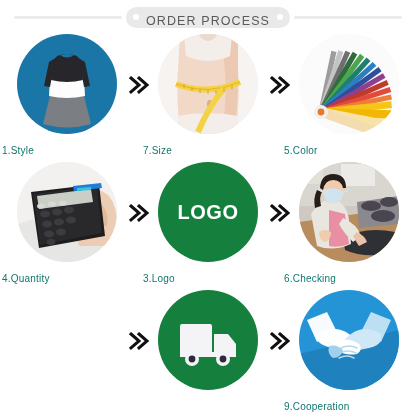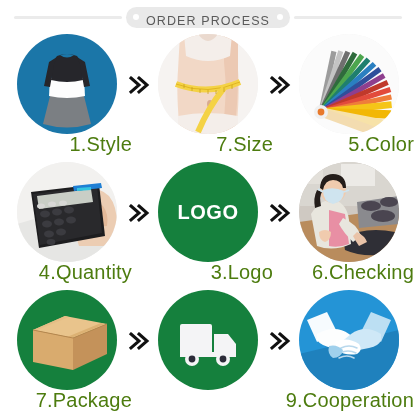--- a/index.html
+++ b/index.html
@@ -90,23 +90,23 @@
     height: 100px;
     border-radius: 50%;
     overflow: hidden;
     background: #ffffff;
   }
   .label {
     position: absolute;
     bottom: 4px;
     left: 0;
     width: 100%;
-    text-align: right;
-    font-size: 20px;
-    color: #4d7c0f;
+    text-align: left;
+    font-size: 10px;
+    color: #0f766e;
     letter-spacing: 0.2px;
     white-space: nowrap;
   }
 
   
   .arrow {
     position: absolute;
     top: 42px;
     width: 22px;
     height: 22px;
@@ -385,38 +385,20 @@
 
           <path d="M20 70 Q26 66 32 70 Q32 78 26 80 Q20 78 20 70 Z" fill="#f0cbae"></path>
         </svg>
       </div>
       <div class="label">6.Checking</div>
     </div>
   </div>
 
   <div class="row">
 
-    <div class="cell c0">
-      <div class="circle fill-navy">
-        <svg class="circ-inner" viewBox="0 0 100 100">
-
-          <path d="M16 40 L56 48 L56 80 L16 72 Z" fill="#d9ab6e"></path>
-
-          <path d="M56 48 L90 34 L90 64 L56 80 Z" fill="#c4925a"></path>
-
-          <path d="M16 40 L48 26 L90 34 L56 48 Z" fill="#e9c48c"></path>
-
-          <path d="M48 26 L52 27 L20 40 L16 40 Z" fill="#e4bd85"></path>
-          <path d="M50 47 L54 48 L88 34 L84 33 Z" fill="#dcb173"></path>
-
-          <path d="M16 40 L56 48 L90 34" stroke="#b8864e" stroke-width="1" fill="none"></path>
-        </svg>
-      </div>
-      <div class="label">7.Package</div>
-    </div>
 
     <div class="arrow a0">
       <svg width="22" height="22" viewBox="0 0 22 22">
         <path d="M3 4 L11 11 L3 18" stroke="#111" stroke-width="3" fill="none" stroke-linecap="square"></path>
         <path d="M11 4 L19 11 L11 18" stroke="#111" stroke-width="3" fill="none" stroke-linecap="square"></path>
       </svg>
     </div>
 
     <div class="cell c1">
       <div class="circle fill-navy">

